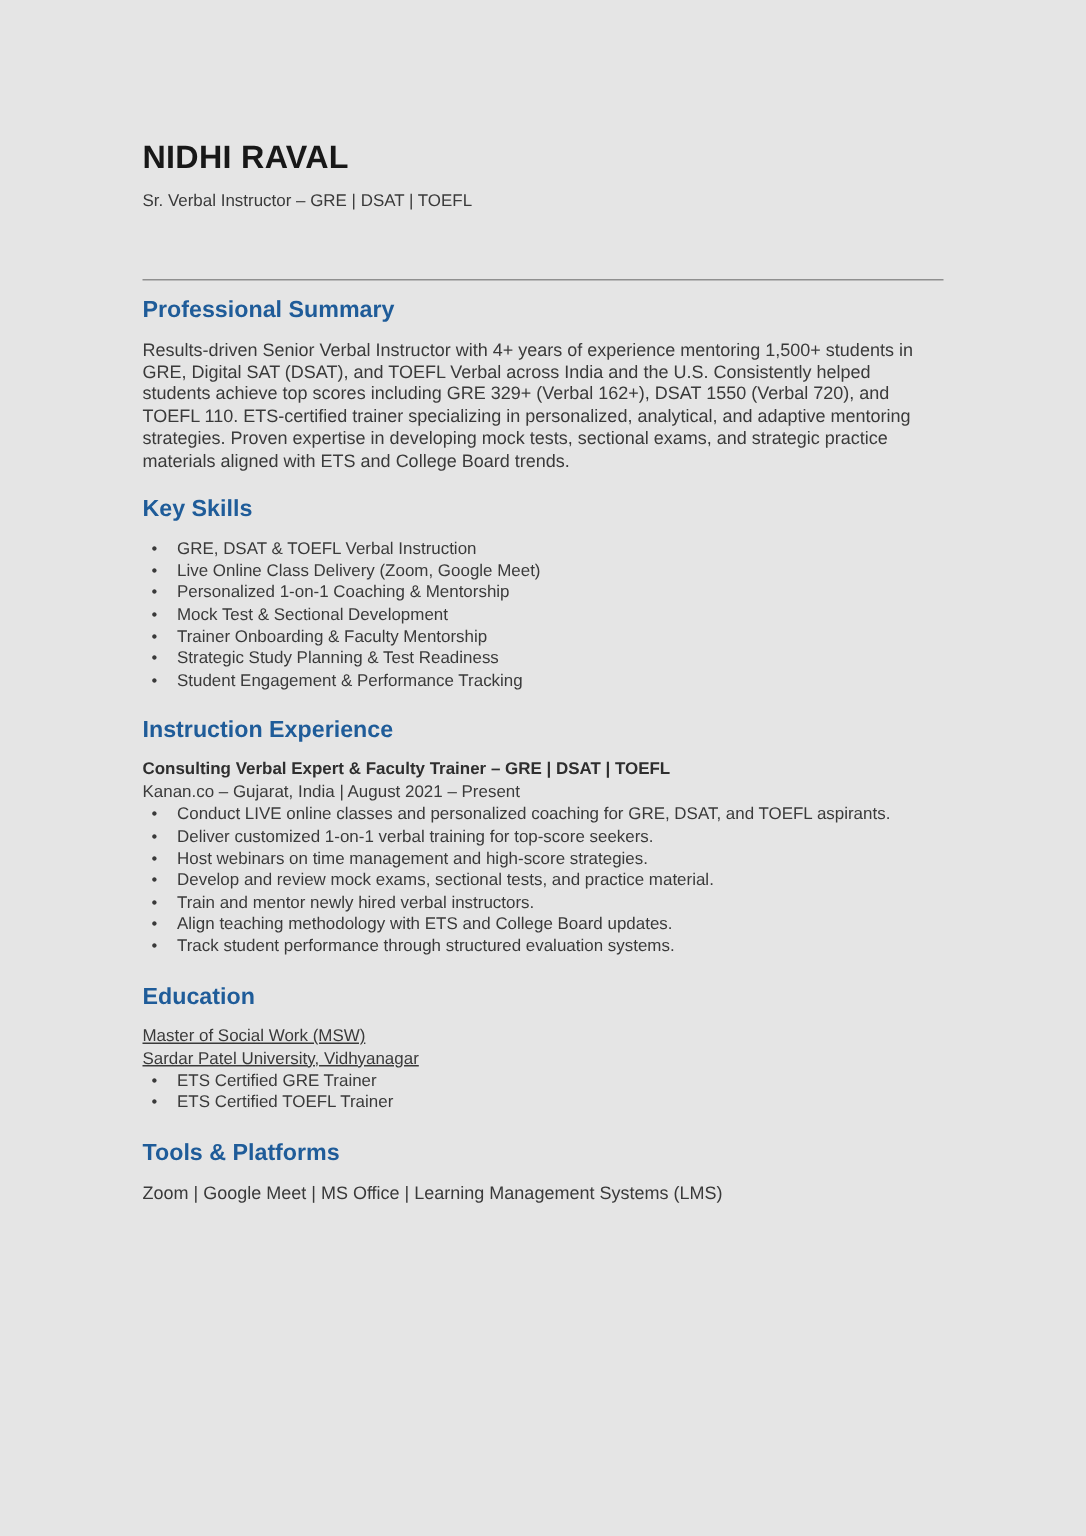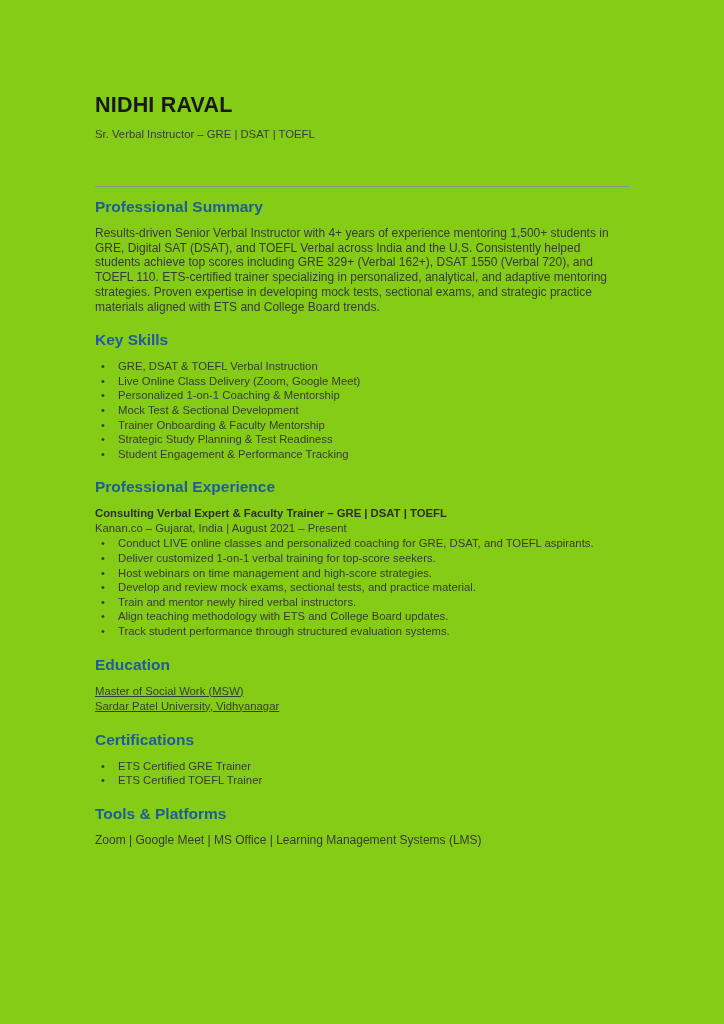--- a/index.html
+++ b/index.html
@@ -8,21 +8,21 @@
     width: 724px;
     height: 1024px;
     font-family: "Liberation Sans", "DejaVu Sans", sans-serif;
     color: #3a3a3a;
     overflow: hidden;
   }
   .page {
     width: 724px;
     height: 1024px;
     padding: 93px 95px 40px 95px;
-    background: #84cc16;
+    background: #e5e5e5;
   }
   .resume-name {
     font-size: 21.5px;
     font-weight: bold;
     color: #181818;
     letter-spacing: 0.2px;
     line-height: 25px;
     margin-bottom: 9px;
   }
   .resume-title {
@@ -113,42 +113,41 @@
         <li>Live Online Class Delivery (Zoom, Google Meet)</li>
         <li>Personalized 1-on-1 Coaching &amp; Mentorship</li>
         <li>Mock Test &amp; Sectional Development</li>
         <li>Trainer Onboarding &amp; Faculty Mentorship</li>
         <li>Strategic Study Planning &amp; Test Readiness</li>
         <li>Student Engagement &amp; Performance Tracking</li>
       </ul>
   </div>
 
   <div class="section">
-    <h2 class="section-heading">Professional Experience</h2>
+    <h2 class="section-heading">Instruction Experience</h2>
     <p class="job-title">Consulting Verbal Expert &amp; Faculty Trainer – GRE | DSAT | TOEFL</p>
     <p class="job-meta">Kanan.co – Gujarat, India | August 2021 – Present</p>
     <ul class="bullet-list">
         <li>Conduct LIVE online classes and personalized coaching for GRE, DSAT, and TOEFL aspirants.</li>
         <li>Deliver customized 1-on-1 verbal training for top-score seekers.</li>
         <li>Host webinars on time management and high-score strategies.</li>
         <li>Develop and review mock exams, sectional tests, and practice material.</li>
         <li>Train and mentor newly hired verbal instructors.</li>
         <li>Align teaching methodology with ETS and College Board updates.</li>
         <li>Track student performance through structured evaluation systems.</li>
       </ul>
   </div>
 
   <div class="section">
     <h2 class="section-heading">Education</h2>
     <p class="edu-line">Master of Social Work (MSW)</p>
     <p class="edu-line">Sardar Patel University, Vidhyanagar</p>
   </div>
 
   <div class="section">
-    <h2 class="section-heading">Certifications</h2>
     <ul class="bullet-list">
         <li>ETS Certified GRE Trainer</li>
         <li>ETS Certified TOEFL Trainer</li>
       </ul>
   </div>
 
   <div class="section">
     <h2 class="section-heading">Tools &amp; Platforms</h2>
     <p class="body-text">Zoom | Google Meet | MS Office | Learning Management Systems (LMS)</p>
   </div>

